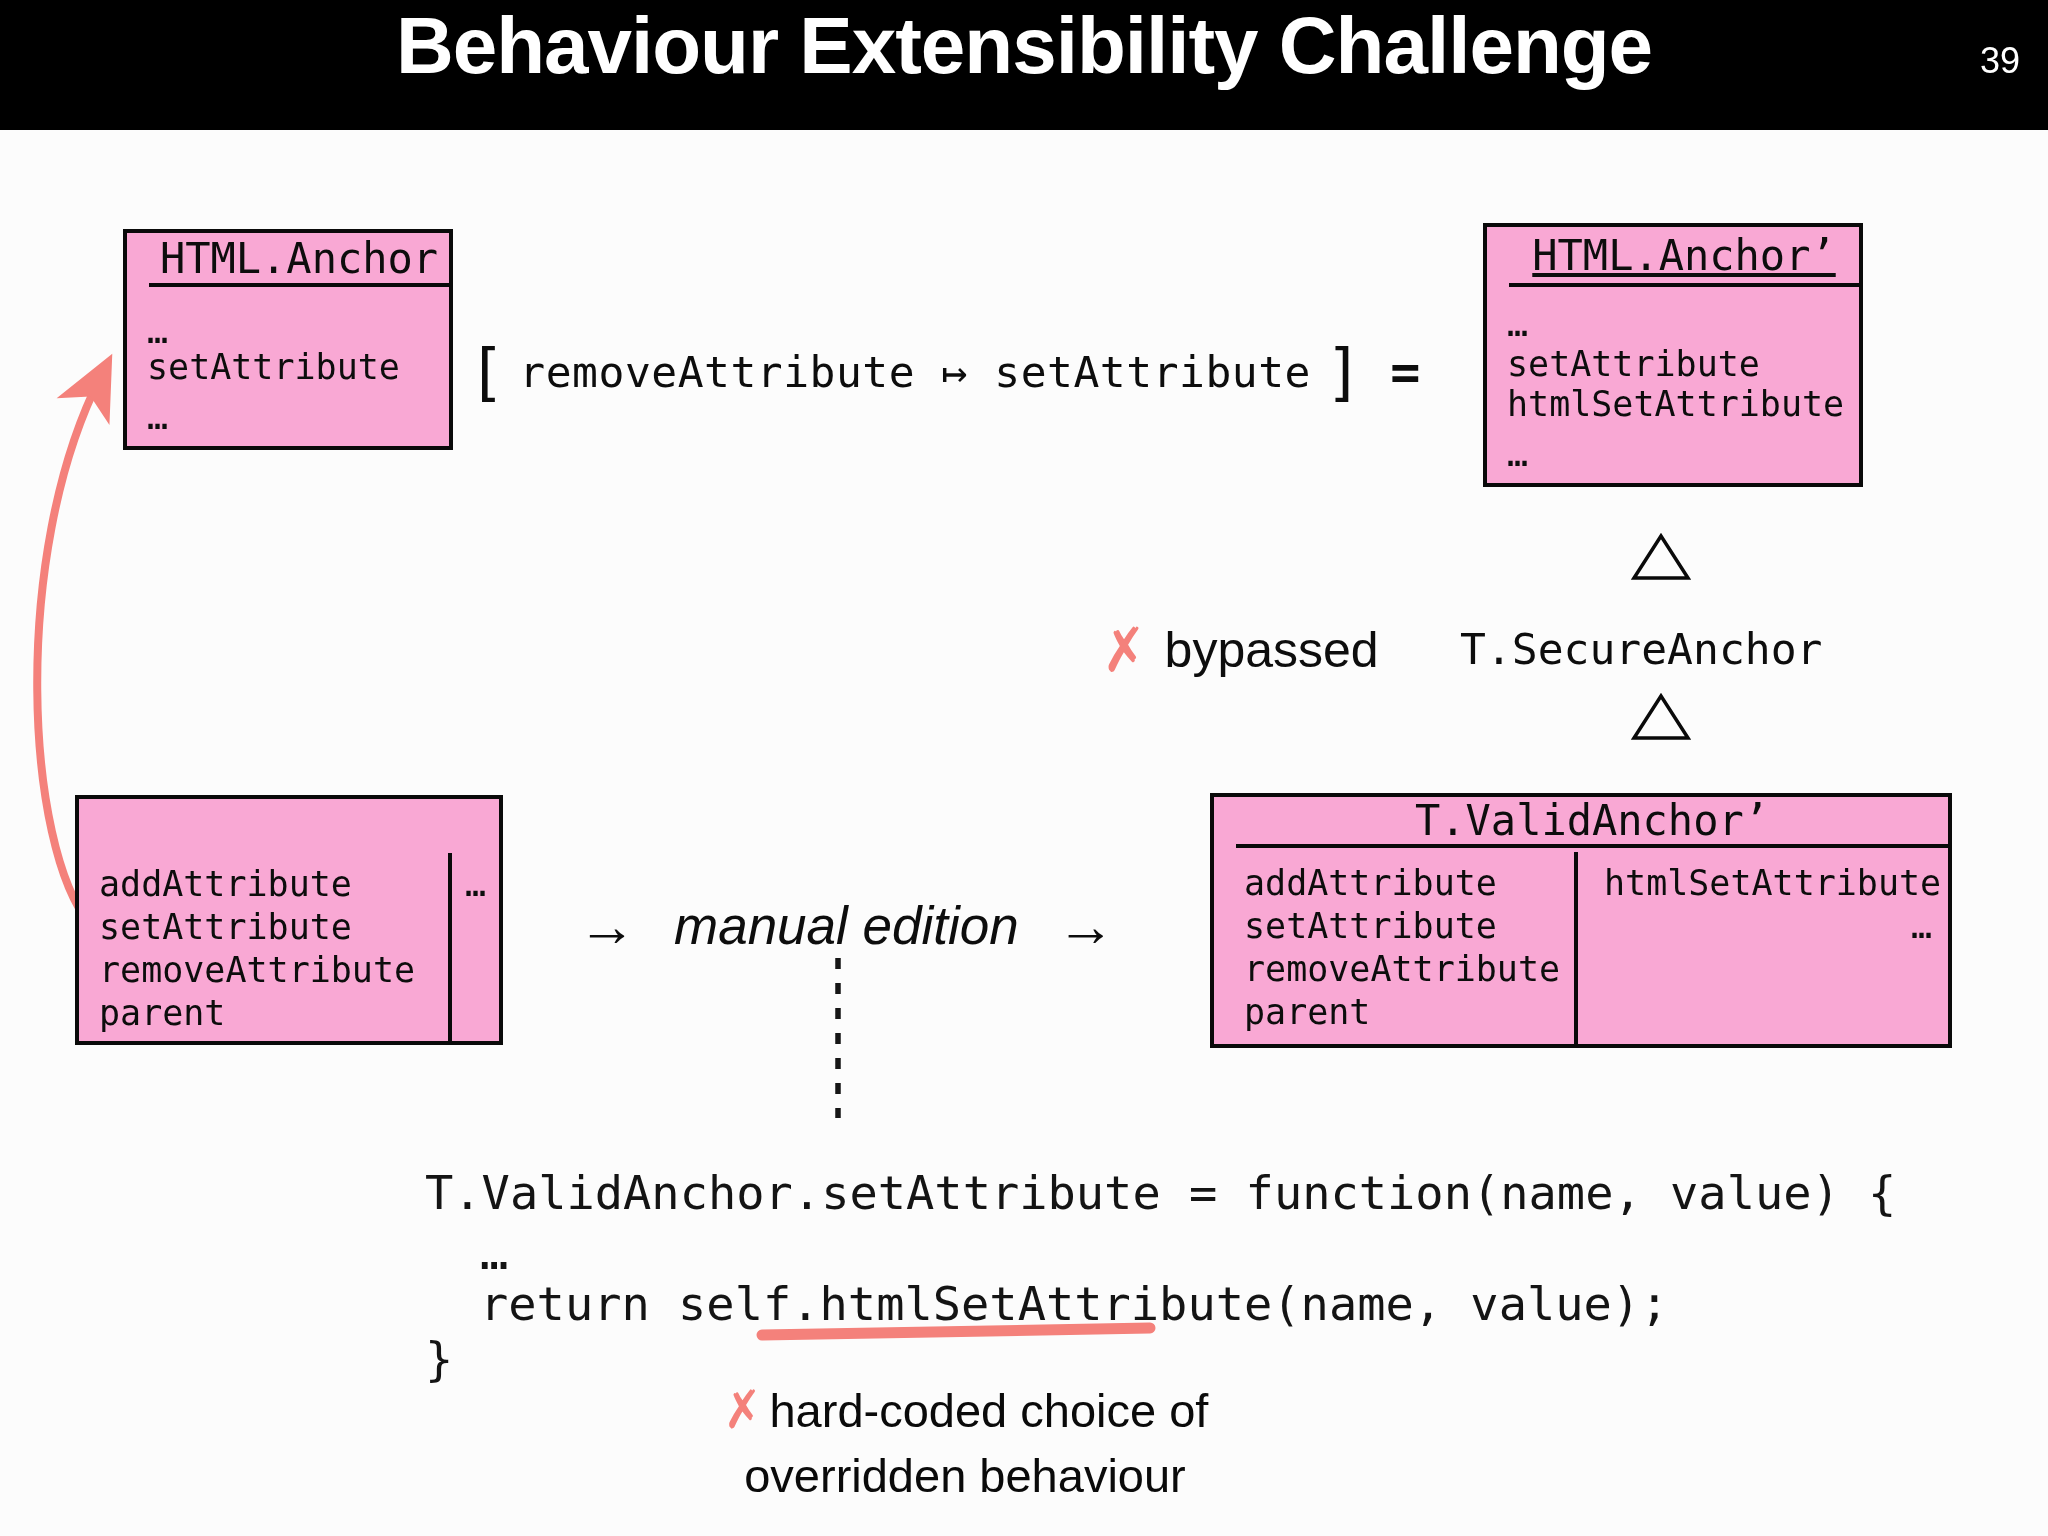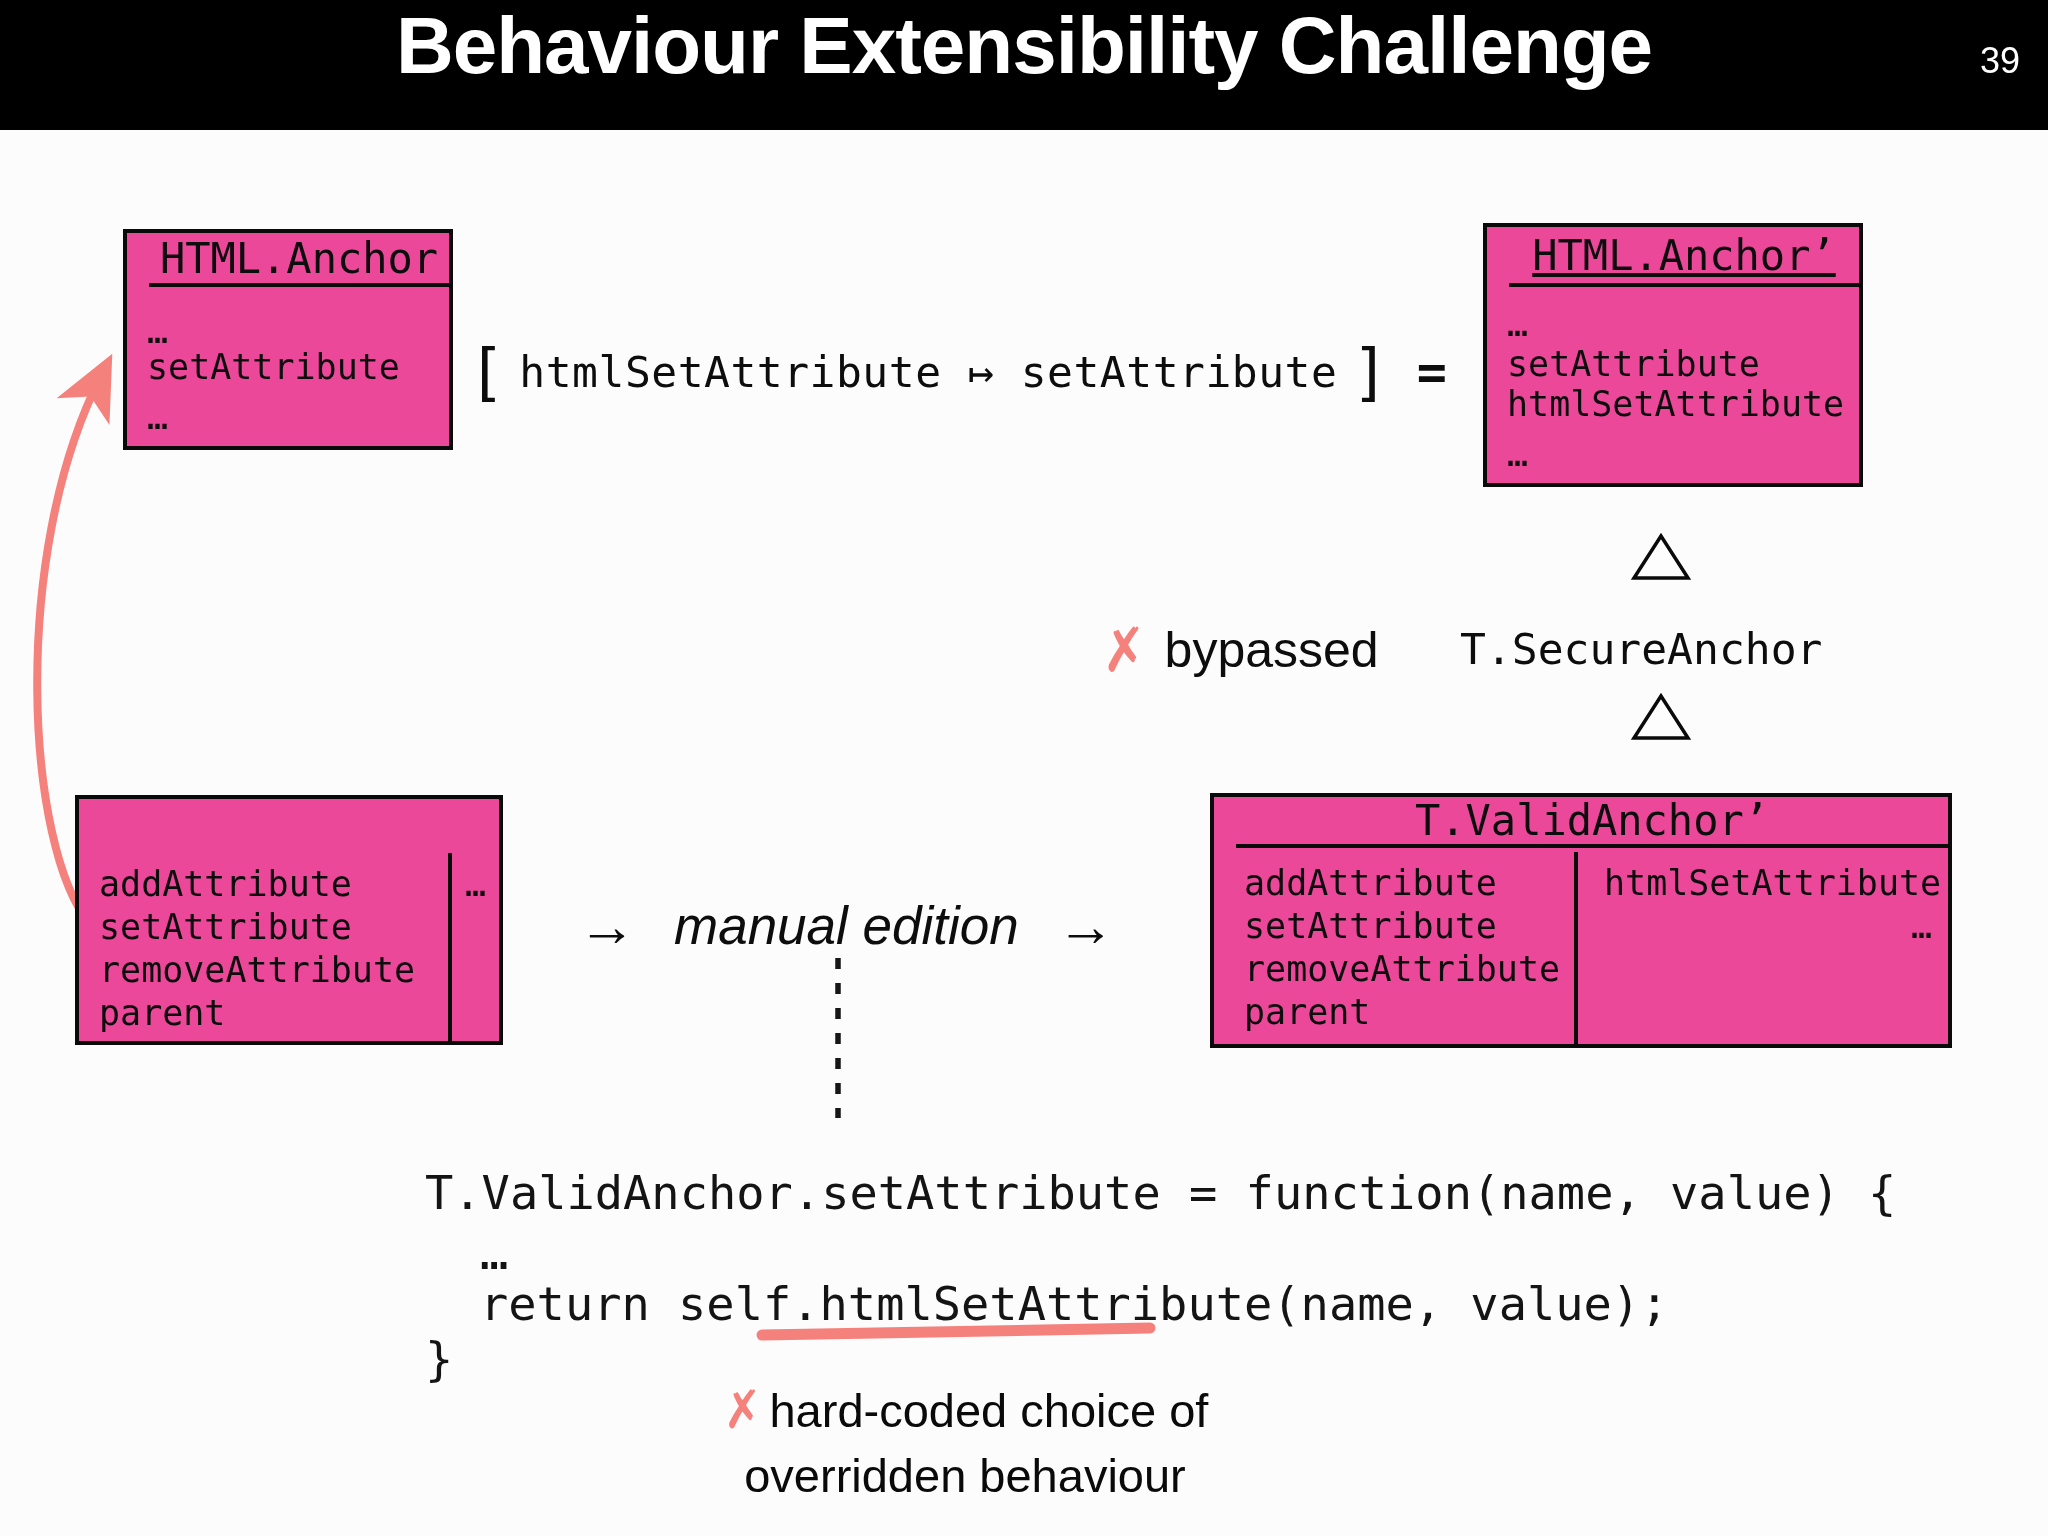--- a/index.html
+++ b/index.html
@@ -8,21 +8,21 @@
   .mono{font-family:"DejaVu Sans Mono","Liberation Mono",monospace;}
   .sans{font-family:"Liberation Sans",sans-serif;}
 
   
   .header{position:absolute;left:0;top:0;width:2048px;height:130px;background:#000000;
           display:flex;align-items:flex-start;justify-content:center;}
   .header .title{color:#ffffff;font-size:80px;font-weight:bold;letter-spacing:-1px;}
   .header .slidenum{position:absolute;right:28px;top:40px;color:#ffffff;font-size:36px;font-weight:400;}
 
   
-  .umlbox{position:absolute;border:4px solid #0a0a0a;background:#ec4899;box-sizing:border-box;padding-left:22px;}
+  .umlbox{position:absolute;border:4px solid #0a0a0a;background:#f9a8d4;box-sizing:border-box;padding-left:22px;}
   .umlbox .boxtitle{display:flex;align-items:center;justify-content:center;
           border-bottom:4px solid #0a0a0a;font-size:42px;box-sizing:border-box;}
   .memberline{position:absolute;font-size:35px;transform:translateY(-50%);white-space:pre;}
 
   .cols{position:absolute;display:flex;box-sizing:border-box;}
   .col-left{box-sizing:border-box;}
   .col-right{border-left:4px solid #0a0a0a;box-sizing:border-box;position:relative;}
   .memrow{font-size:35px;line-height:43px;white-space:pre;}
 
   
@@ -82,21 +82,21 @@
 
   <div class="umlbox mono" style="left:123px;top:229px;width:330px;height:221px;">
     <div class="boxtitle" style="height:54px;">HTML.Anchor</div>
     <div class="memberline" style="left:20px;top:98px;">…</div>
     <div class="memberline" style="left:20px;top:134px;">setAttribute</div>
     <div class="memberline" style="left:20px;top:184px;">…</div>
   </div>
 
   <div class="formula mono">
     <span class="bracket">[</span>
-    <span class="formula-body">htmlSetAttribute ↦ setAttribute</span>
+    <span class="formula-body">removeAttribute ↦ setAttribute</span>
     <span class="bracket">]</span>
     <span class="formula-eq">=</span>
   </div>
 
   <div class="umlbox mono" style="left:1483px;top:223px;width:380px;height:264px;">
     <div class="boxtitle" style="height:60px;text-decoration:underline;">HTML.Anchor’</div>
     <div class="memberline" style="left:20px;top:97px;">…</div>
     <div class="memberline" style="left:20px;top:137px;">setAttribute</div>
     <div class="memberline" style="left:20px;top:177px;">htmlSetAttribute</div>
     <div class="memberline" style="left:20px;top:227px;">…</div>

